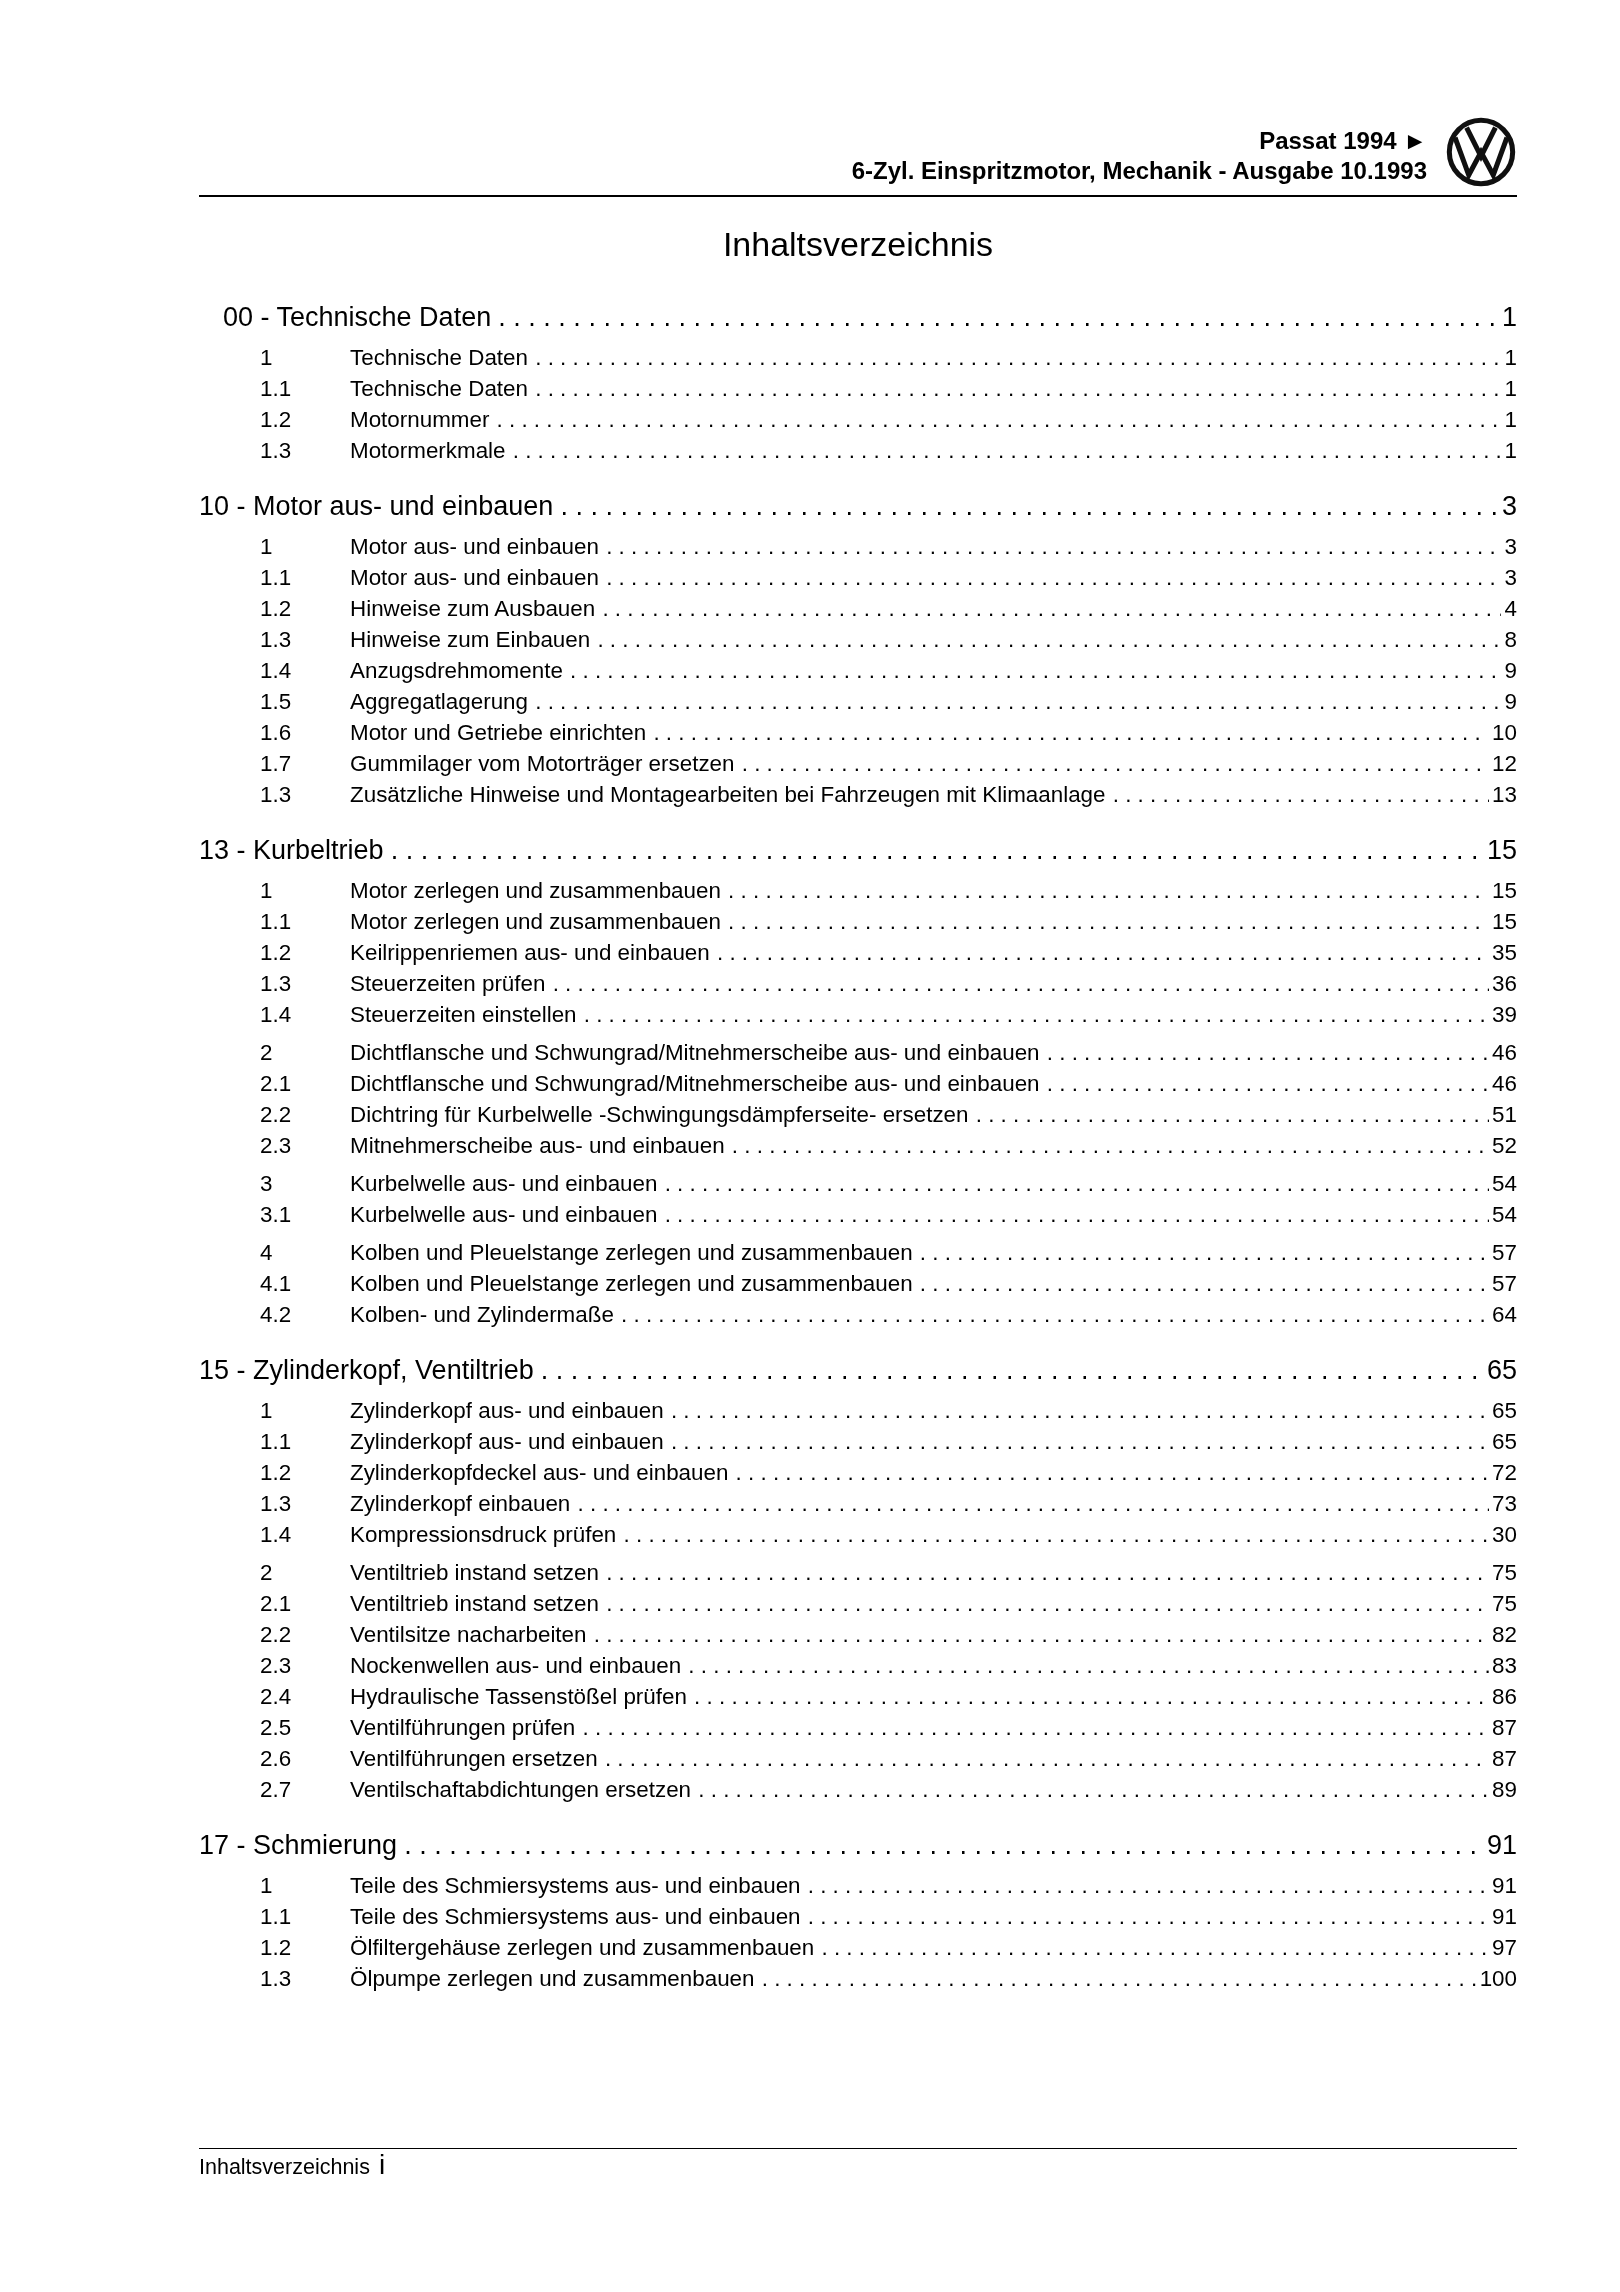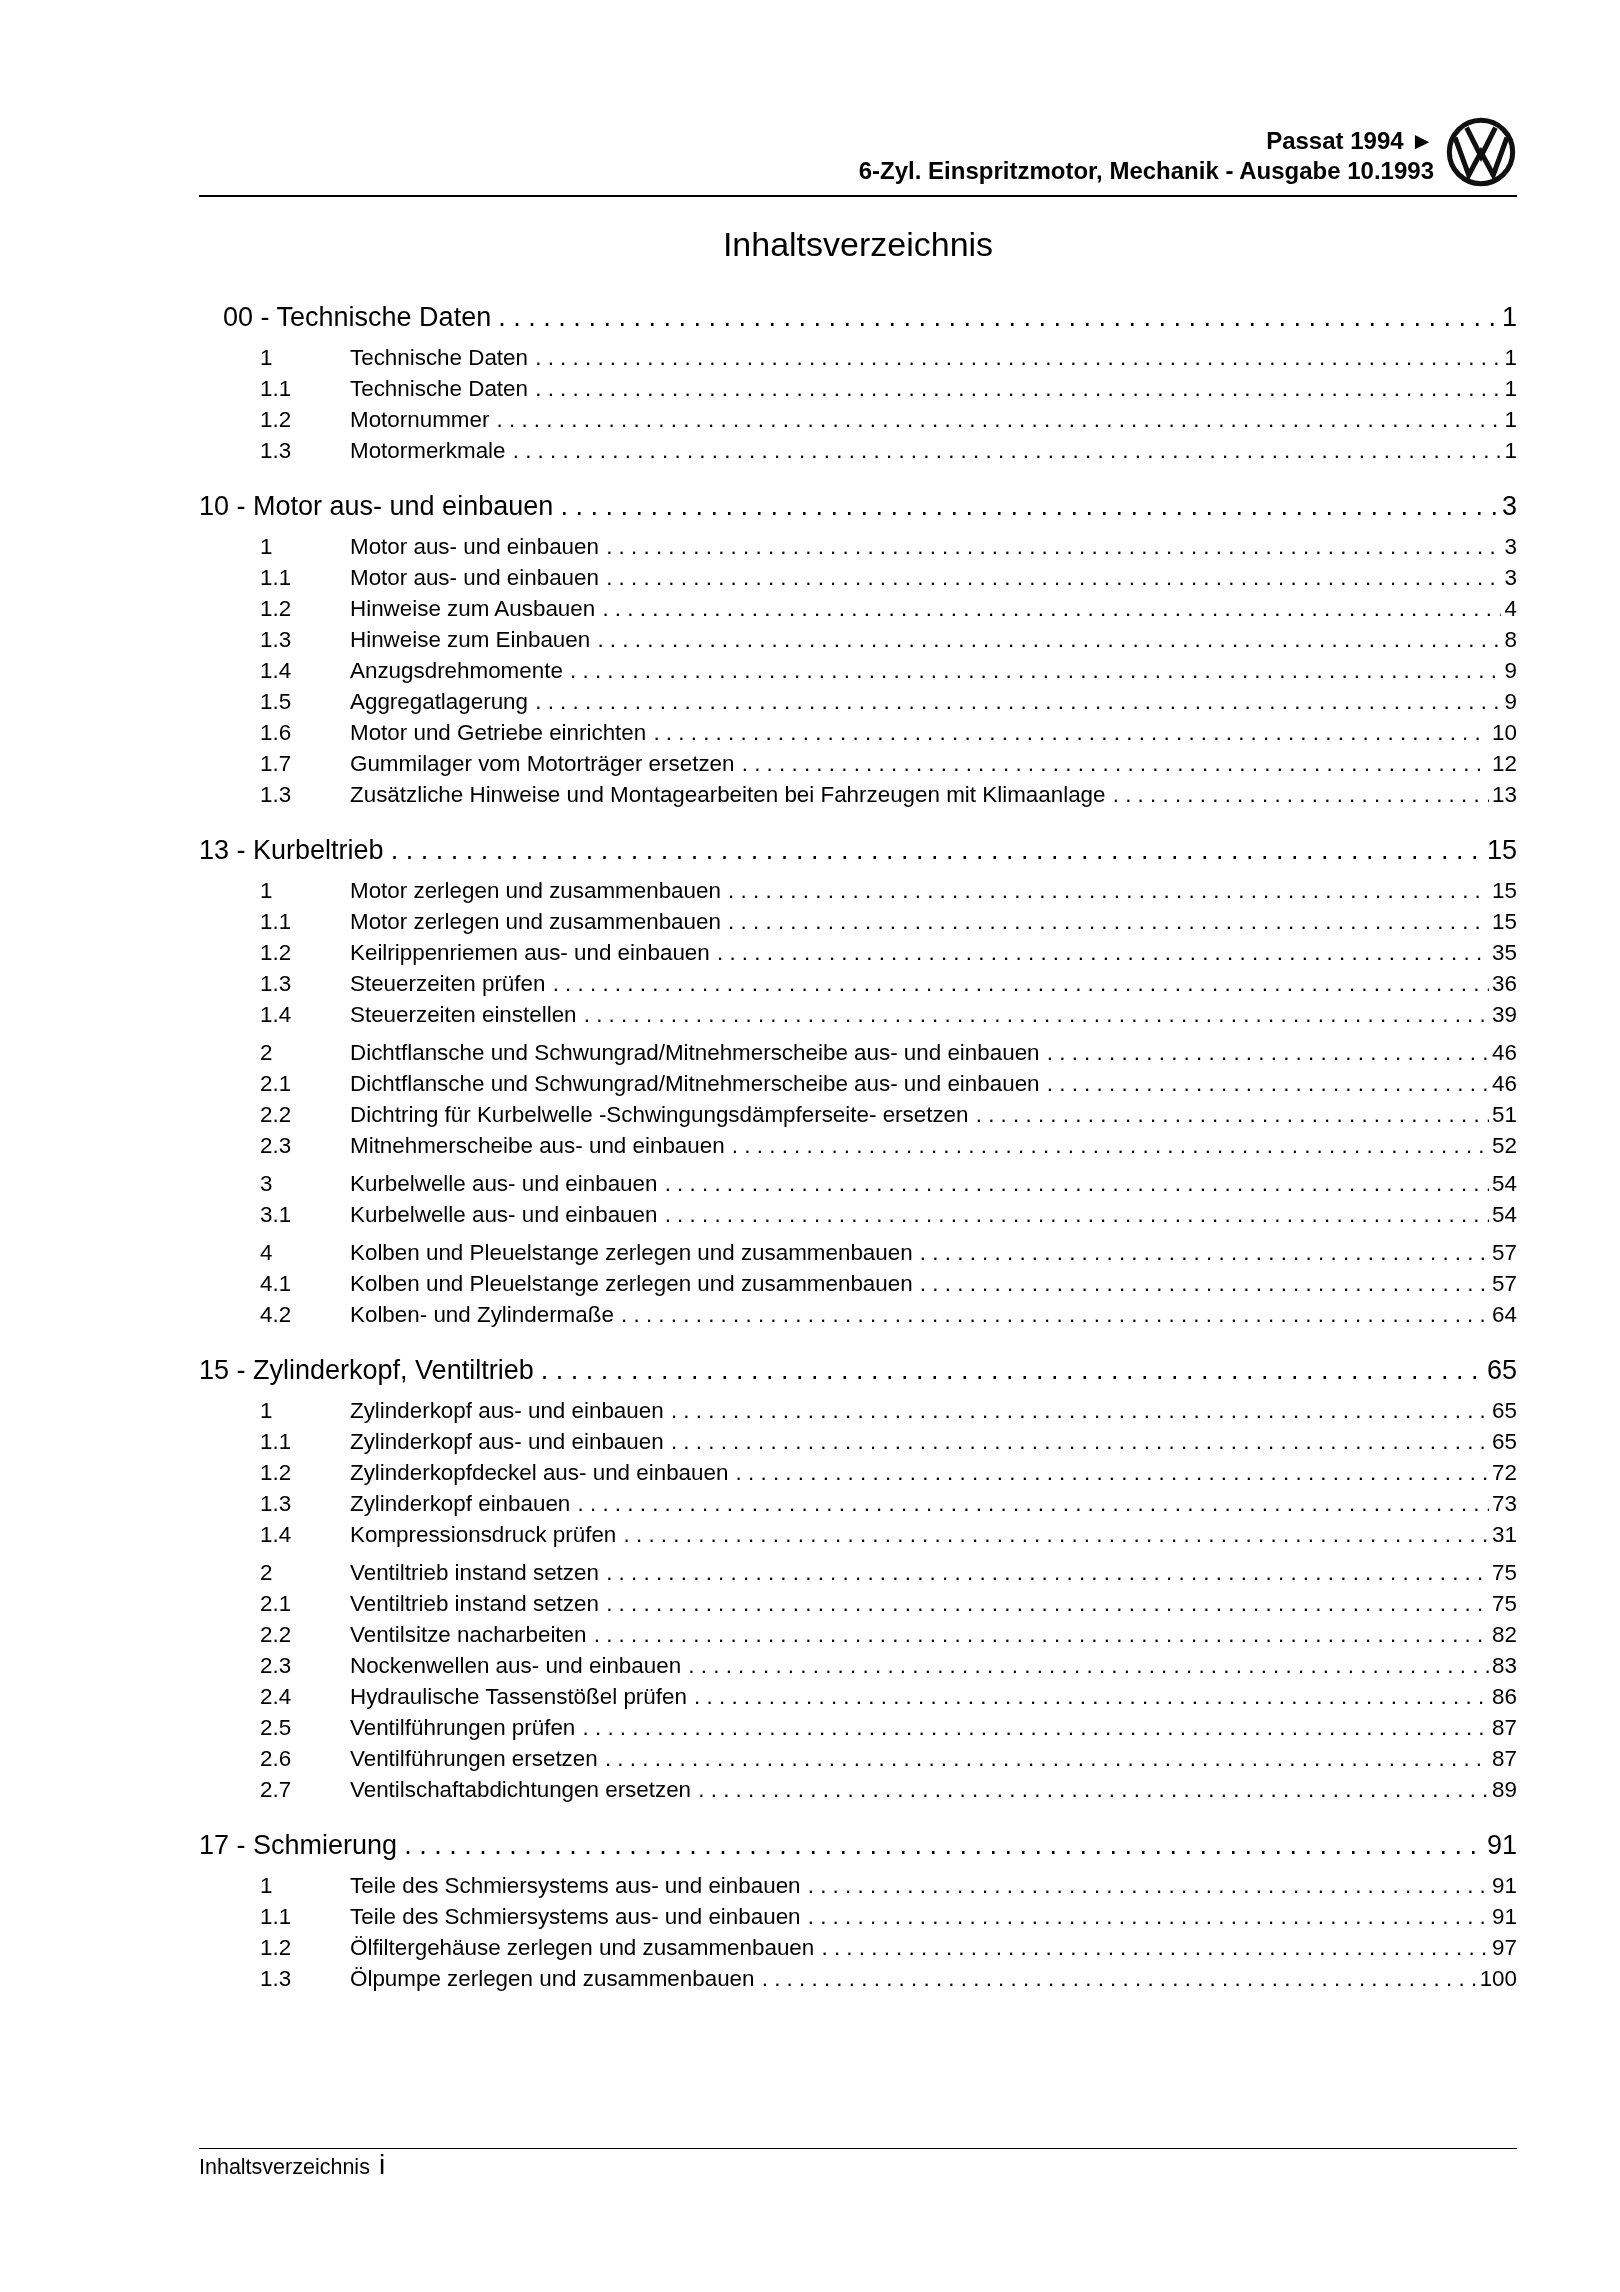--- a/index.html
+++ b/index.html
@@ -16,21 +16,21 @@
     left: 199px; top: 0;
     width: 1318px;
     height: 2293px;
   }
   
   .header {
     padding-top: 116px;
     display: flex;
     justify-content: flex-end;
     align-items: flex-end;
-    gap: 11px;
+    gap: 18px;
     border-bottom: 2.7px solid #000;
     padding-bottom: 7.2px;
   }
   .header-text {
     text-align: right;
     font-weight: bold;
     font-size: 24px;
     line-height: 30px;
     padding-bottom: 1.8px;
     white-space: nowrap;
@@ -319,21 +319,21 @@
         <div class="row sub-row">
           <span class="num">1.3</span>
           <span class="t">Zylinderkopf einbauen</span>
           <span class="dots">. . . . . . . . . . . . . . . . . . . . . . . . . . . . . . . . . . . . . . . . . . . . . . . . . . . . . . . . . . . . . . . . . . . . . . . . . . . . . . . . . . . . . . . . . . . . . . . . . . . . . . . . . . . . . . . . . . . . . . . . . . . . . . . . . . . . . . . . . . . . . . . . . . . . . . . . . . . . . . . . . . . . . . . . . . . . . . . . . . . . . . . . . . . . . . . . . . . . . . . . . . . . . . . . . . . . . . . . . . . . . . . . . . . . . . . . . . . . . . . . . . . . . . . . . . . . . . . . . . . . . . . . . . . . . . . . . . . . . . . . . . . . . . . . . . . . . . . . . . . . </span>
           <span class="pg">73</span>
         </div>
         <div class="row sub-row">
           <span class="num">1.4</span>
           <span class="t">Kompressionsdruck prüfen</span>
           <span class="dots">. . . . . . . . . . . . . . . . . . . . . . . . . . . . . . . . . . . . . . . . . . . . . . . . . . . . . . . . . . . . . . . . . . . . . . . . . . . . . . . . . . . . . . . . . . . . . . . . . . . . . . . . . . . . . . . . . . . . . . . . . . . . . . . . . . . . . . . . . . . . . . . . . . . . . . . . . . . . . . . . . . . . . . . . . . . . . . . . . . . . . . . . . . . . . . . . . . . . . . . . . . . . . . . . . . . . . . . . . . . . . . . . . . . . . . . . . . . . . . . . . . . . . . . . . . . . . . . . . . . . . . . . . . . . . . . . . . . . . . . . . . . . . . . . . . . . . . . . . . . . </span>
-          <span class="pg">31</span>
+          <span class="pg">30</span>
         </div>
         <div class="row sec-row">
           <span class="num">2</span>
           <span class="t">Ventiltrieb instand setzen</span>
           <span class="dots">. . . . . . . . . . . . . . . . . . . . . . . . . . . . . . . . . . . . . . . . . . . . . . . . . . . . . . . . . . . . . . . . . . . . . . . . . . . . . . . . . . . . . . . . . . . . . . . . . . . . . . . . . . . . . . . . . . . . . . . . . . . . . . . . . . . . . . . . . . . . . . . . . . . . . . . . . . . . . . . . . . . . . . . . . . . . . . . . . . . . . . . . . . . . . . . . . . . . . . . . . . . . . . . . . . . . . . . . . . . . . . . . . . . . . . . . . . . . . . . . . . . . . . . . . . . . . . . . . . . . . . . . . . . . . . . . . . . . . . . . . . . . . . . . . . . . . . . . . . . . </span>
           <span class="pg">75</span>
         </div>
         <div class="row sub-row">
           <span class="num">2.1</span>
           <span class="t">Ventiltrieb instand setzen</span>

